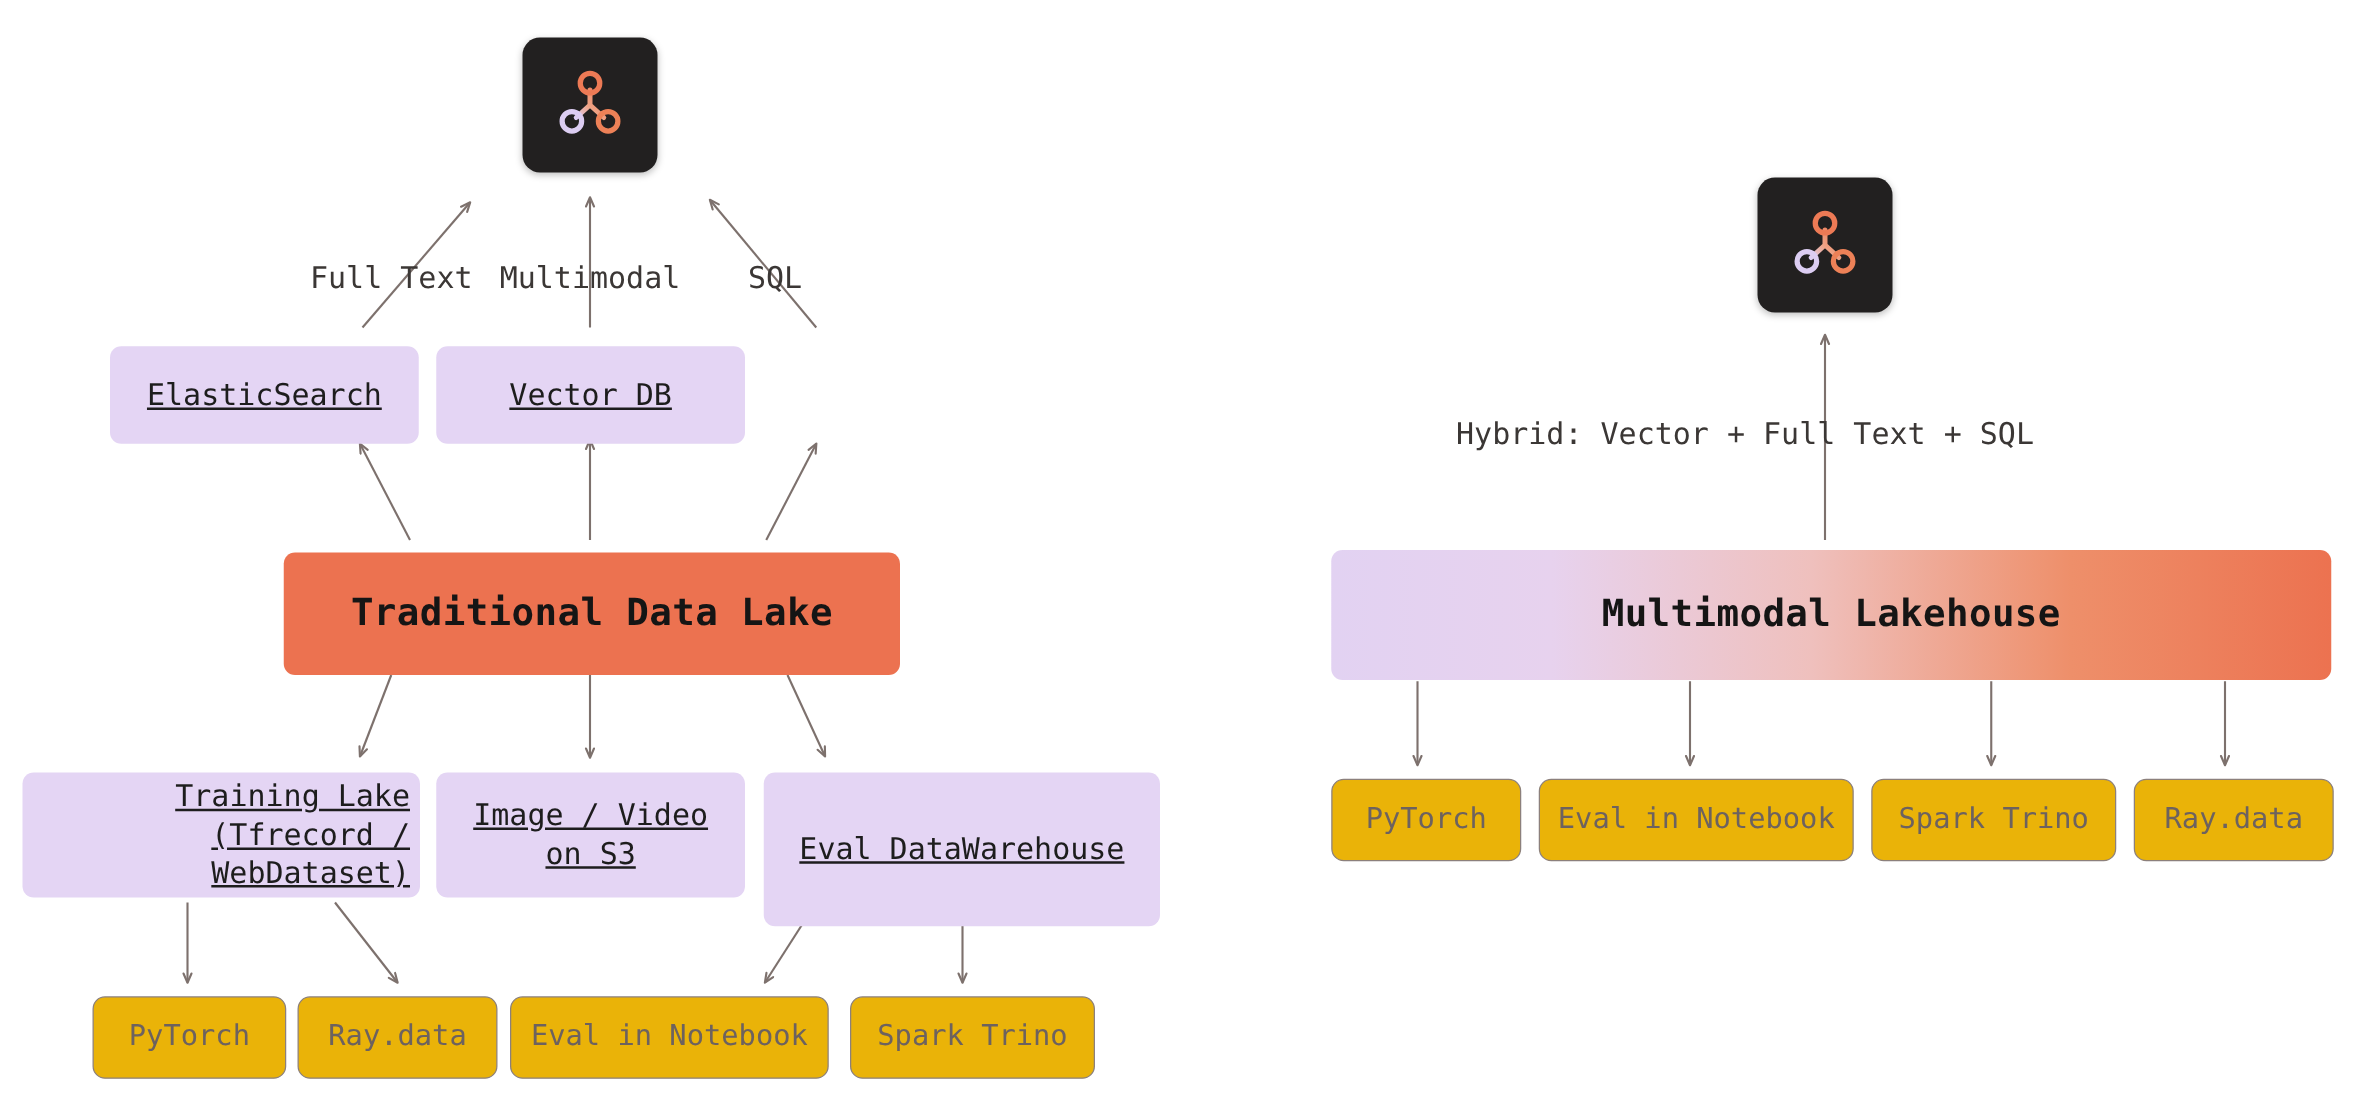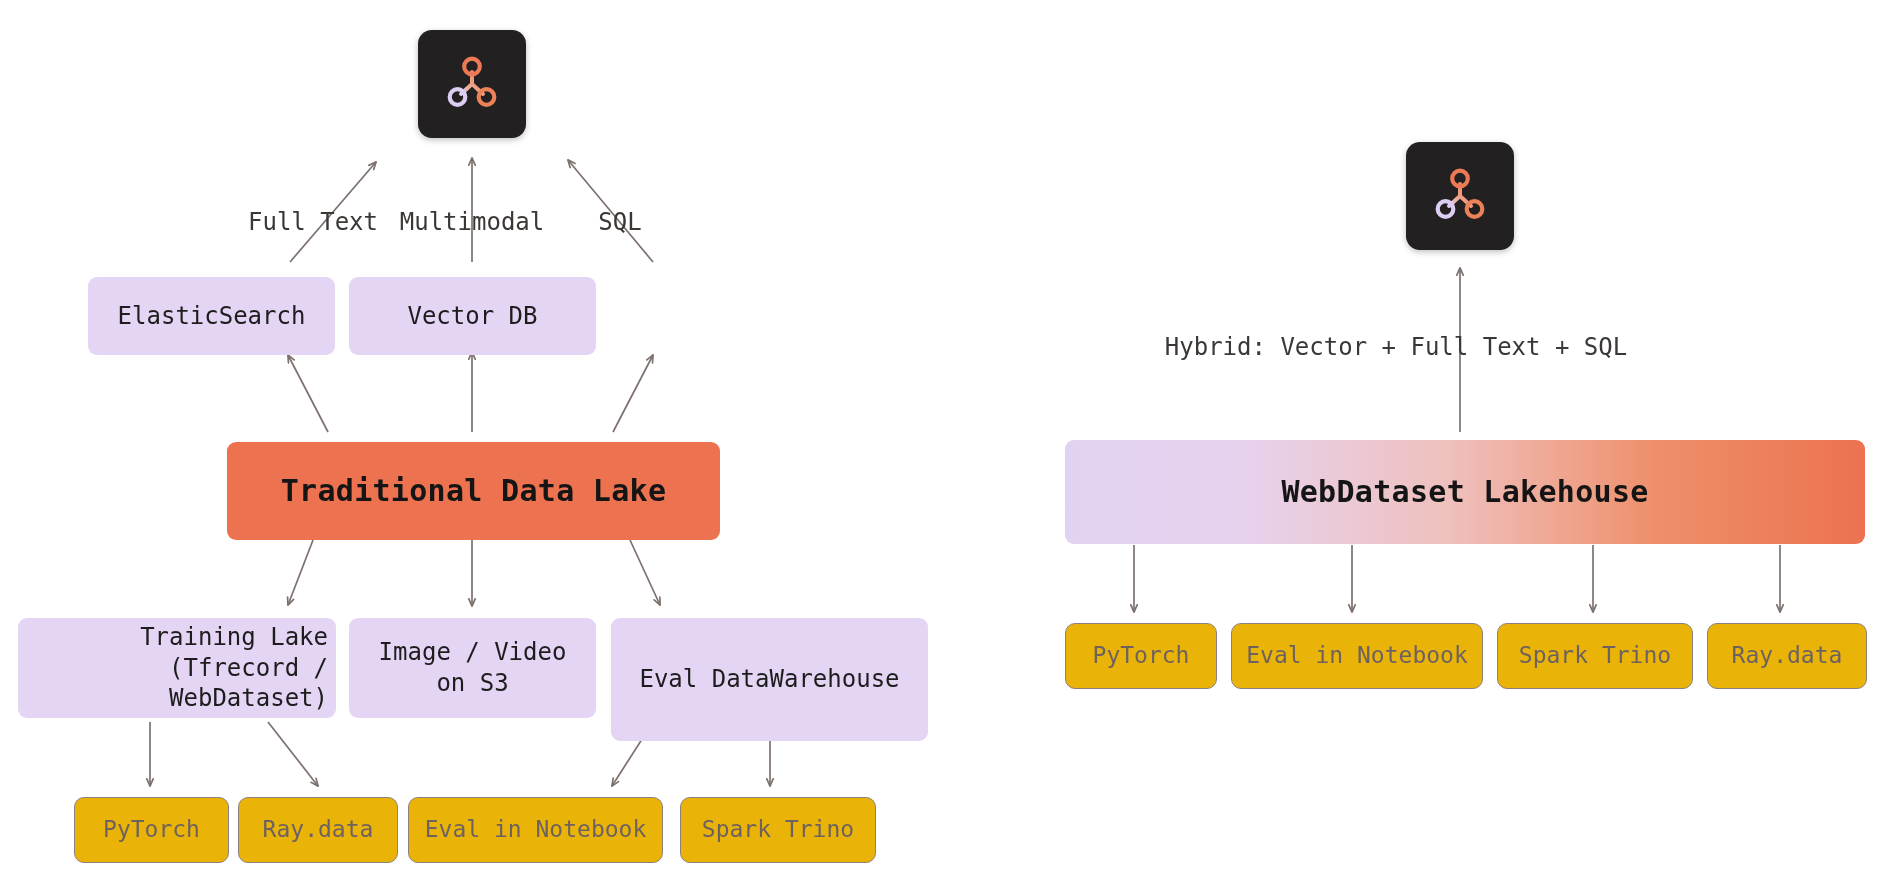--- a/index.html
+++ b/index.html
@@ -50,20 +50,21 @@
     text-align: center;
     line-height: 1.28;
     box-sizing: border-box;
     padding: 4px 8px;
     white-space: pre-line;
   }
   .box-purple {
     background: #E4D5F4;
     color: #1d1d1d;
     font-size: 24px;
+    text-decoration: underline;
   }
   .box-orange {
     background: #EC7250;
     color: #151515;
     font-size: 30px;
     font-weight: 700;
     letter-spacing: 0.3px;
   }
   .box-gradient {
     background: linear-gradient(90deg, #E2D2F2 0%, #E7D2EE 22%, #EFC0BD 48%, #EE8F6A 74%, #EC7250 100%);
@@ -178,20 +179,20 @@
       </defs>
       <path d="M31,19 L31,31 M31,31 L20,41 M31,31 L42,41" stroke="url(#lg2)" stroke-width="4" fill="none" stroke-linecap="round"></path>
       <circle cx="31" cy="13.5" r="7.8" fill="none" stroke="#ED7A55" stroke-width="4.2"></circle>
       <circle cx="16.5" cy="44" r="7.8" fill="none" stroke="#DCCDF2" stroke-width="4.2"></circle>
       <circle cx="45.5" cy="44" r="7.8" fill="none" stroke="#ED8157" stroke-width="4.2"></circle>
     </svg>
   </div>
 
   <div class="edge-label center" style="left:1396px; top:333px;">Hybrid: Vector + Full Text + SQL</div>
 
-  <div class="box box-gradient" style="left:1065px; top:440px; width:800px; height:104px;">WebDataset Lakehouse</div>
+  <div class="box box-gradient" style="left:1065px; top:440px; width:800px; height:104px;">Multimodal Lakehouse</div>
 
   <div class="box box-outline" style="left:1065px; top:623px; width:152px; height:66px;">PyTorch</div>
   <div class="box box-outline" style="left:1231px; top:623px; width:252px; height:66px;">Eval in Notebook</div>
   <div class="box box-outline" style="left:1497px; top:623px; width:196px; height:66px;">Spark Trino</div>
   <div class="box box-outline" style="left:1707px; top:623px; width:160px; height:66px;">Ray.data</div>
 
 </div>
 
 </body></html>

